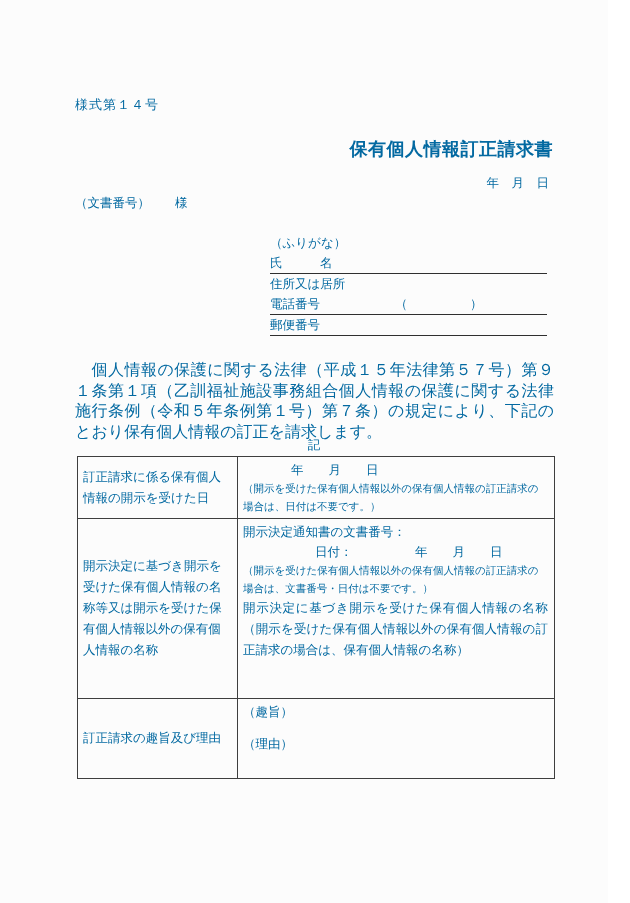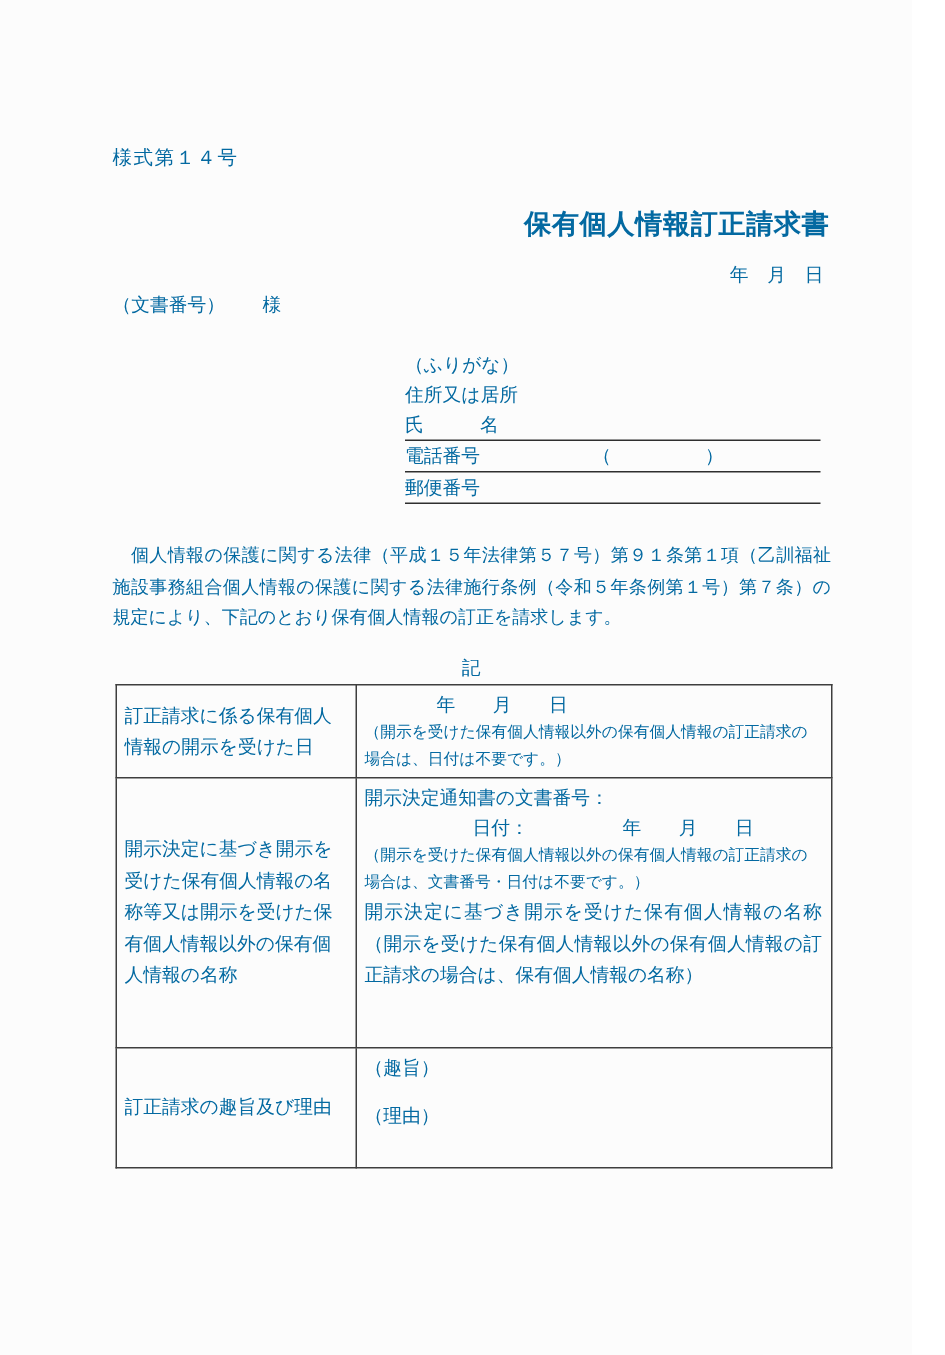--- a/index.html
+++ b/index.html
@@ -53,21 +53,21 @@
     line-height:20px;
     white-space:pre;
   }
   .field-row.underlined{
     border-bottom:1px solid #2f2f2f;
   }
 
   .paragraph{
     left:75px; top:360px;
     width:479px;
-    font-size:12px;
+    font-size:16px;
     line-height:20.5px;
     text-align:justify;
   }
   .record-mark{
     left:75px; top:437px;
     width:478px;
     text-align:center;
     font-size:12.5px;
   }
 
@@ -119,22 +119,22 @@
   <div class="abs form-no">様式第１４号</div>
 
   <div class="abs doc-title">保有個人情報訂正請求書</div>
 
   <div class="abs date-line">年　月　日</div>
 
   <div class="abs addressee">（文書番号）　　様</div>
 
   <div class="abs fields">
     <div class="field-row">（ふりがな）</div>
+    <div class="field-row underlined">氏　　　名</div>
     <div class="field-row">住所又は居所</div>
-    <div class="field-row underlined">氏　　　名</div>
     <div class="field-row underlined">電話番号　　　　　　（　　　　　）</div>
     <div class="field-row underlined">郵便番号</div>
   </div>
 
   <div class="abs paragraph">　個人情報の保護に関する法律（平成１５年法律第５７号）第９１条第１項（乙訓福祉施設事務組合個人情報の保護に関する法律施行条例（令和５年条例第１号）第７条）の規定により、下記のとおり保有個人情報の訂正を請求します。</div>
 
   <div class="abs record-mark">記</div>
 
   <table class="req">
     <tbody>

